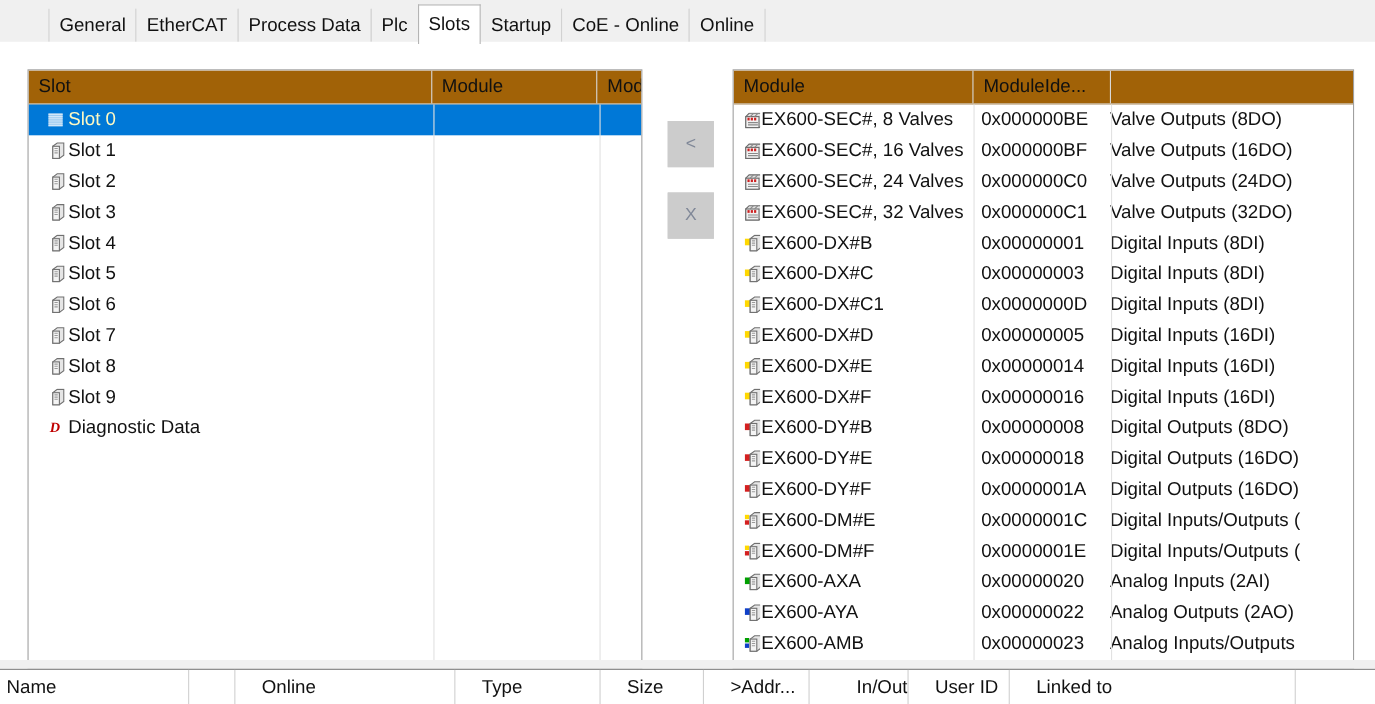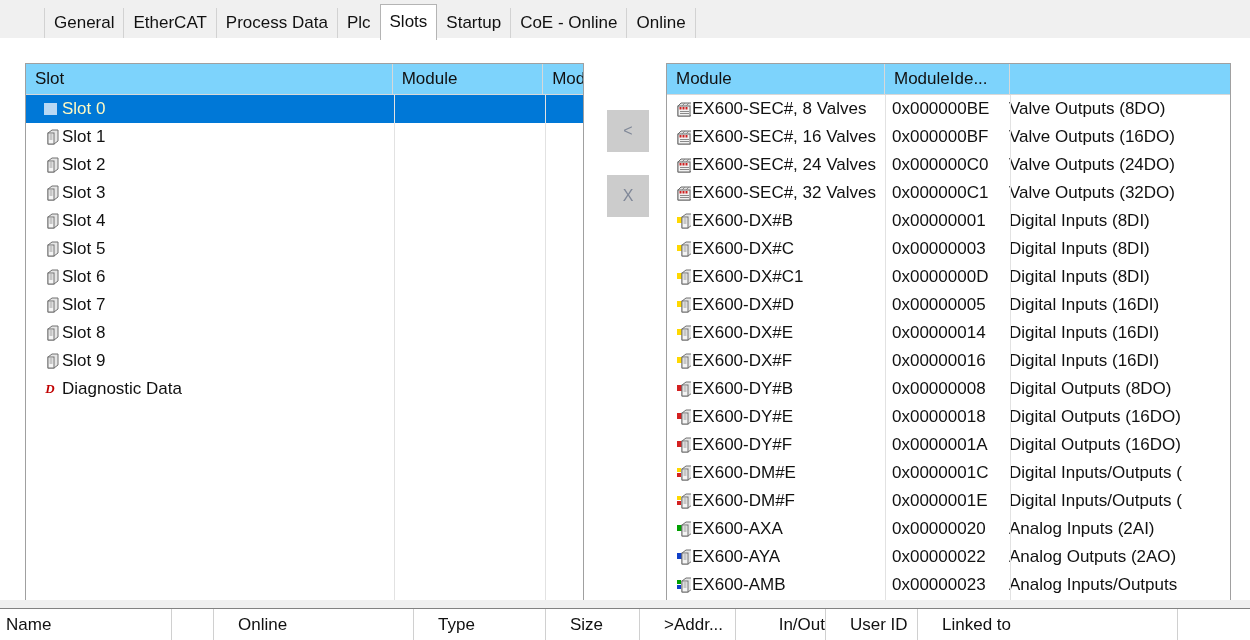--- a/index.html
+++ b/index.html
@@ -90,21 +90,21 @@
     width: 559px; height: 545px;
   }
   #module-panel {
     left: 666px; top: 23px;
     width: 565px; height: 545px;
   }
 
   .hdr-row {
     position: relative;
     height: 31px;
-    background: #7dd3fc;
+    background: #a16207;
     border-bottom: 1px solid #d8d8d8;
     display: flex;
     box-sizing: border-box;
   }
   .hdr-cell {
     font-size: 17px;
     color: #111111;
     line-height: 30px;
     padding-left: 9px;
     box-sizing: border-box;

